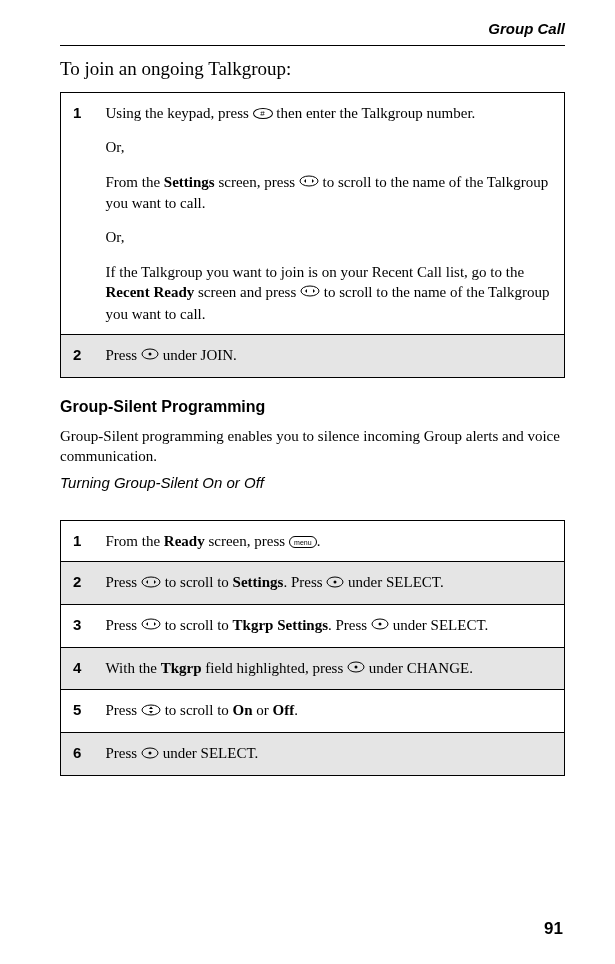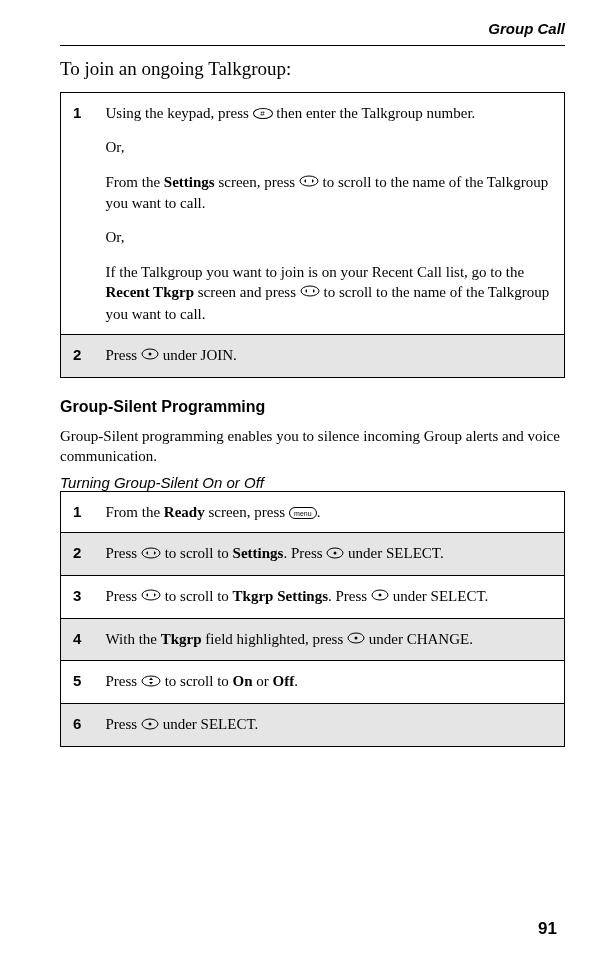--- a/index.html
+++ b/index.html
@@ -69,25 +69,25 @@
     }
     .section-desc {
       font-size: 15px;
       line-height: 1.35;
       margin-bottom: 8px;
     }
     .sub-heading {
       font-family: Arial, Helvetica, sans-serif;
       font-style: italic;
       font-size: 15px;
-      margin-bottom: 0;
+      margin-bottom: 29px;
     }
     .page-num {
       position: absolute;
-      right: 58px;
+      right: 52px;
       bottom: 25px;
       font-weight: bold;
       font-family: Arial, Helvetica, sans-serif;
       font-size: 17px;
     }
     .icon {
       display: inline-block;
       vertical-align: middle;
       position: relative;
       top: -1px;
@@ -125,21 +125,21 @@
 <p class="intro">To join an ongoing Talkgroup:</p>
 
 <table class="steps-table">
   <tbody id="table1-body">
       <tr>
         <td class="step-num">1</td>
         <td>Using the keypad, press <span class="key-oval">#</span> then enter the Talkgroup number.<span class="para-gap"></span>Or,<span class="para-gap"></span>From the <span class="bold">Settings</span> screen, press <span class="icon"><svg width="20" height="12" viewBox="0 0 20 12">
               <ellipse cx="10" cy="6" rx="9" ry="5" fill="none" stroke="#000" stroke-width="1"></ellipse>
               <path d="M5 6 L7 4 L7 8 Z" fill="#000"></path>
               <path d="M15 6 L13 4 L13 8 Z" fill="#000"></path>
-            </svg></span> to scroll to the name of the Talkgroup you want to call.<span class="para-gap"></span>Or,<span class="para-gap"></span>If the Talkgroup you want to join is on your Recent Call list, go to the <span class="bold">Recent Tkgrp</span> screen and press <span class="icon"><svg width="20" height="12" viewBox="0 0 20 12">
+            </svg></span> to scroll to the name of the Talkgroup you want to call.<span class="para-gap"></span>Or,<span class="para-gap"></span>If the Talkgroup you want to join is on your Recent Call list, go to the <span class="bold">Recent Ready</span> screen and press <span class="icon"><svg width="20" height="12" viewBox="0 0 20 12">
               <ellipse cx="10" cy="6" rx="9" ry="5" fill="none" stroke="#000" stroke-width="1"></ellipse>
               <path d="M5 6 L7 4 L7 8 Z" fill="#000"></path>
               <path d="M15 6 L13 4 L13 8 Z" fill="#000"></path>
             </svg></span> to scroll to the name of the Talkgroup you want to call.</td>
       </tr>
       <tr class="row-shaded">
         <td class="step-num">2</td>
         <td>Press <span class="icon"><svg width="18" height="12" viewBox="0 0 18 12">
               <ellipse cx="9" cy="6" rx="8" ry="5" fill="none" stroke="#000" stroke-width="1"></ellipse>
               <circle cx="9" cy="6" r="1.5" fill="#000"></circle>

